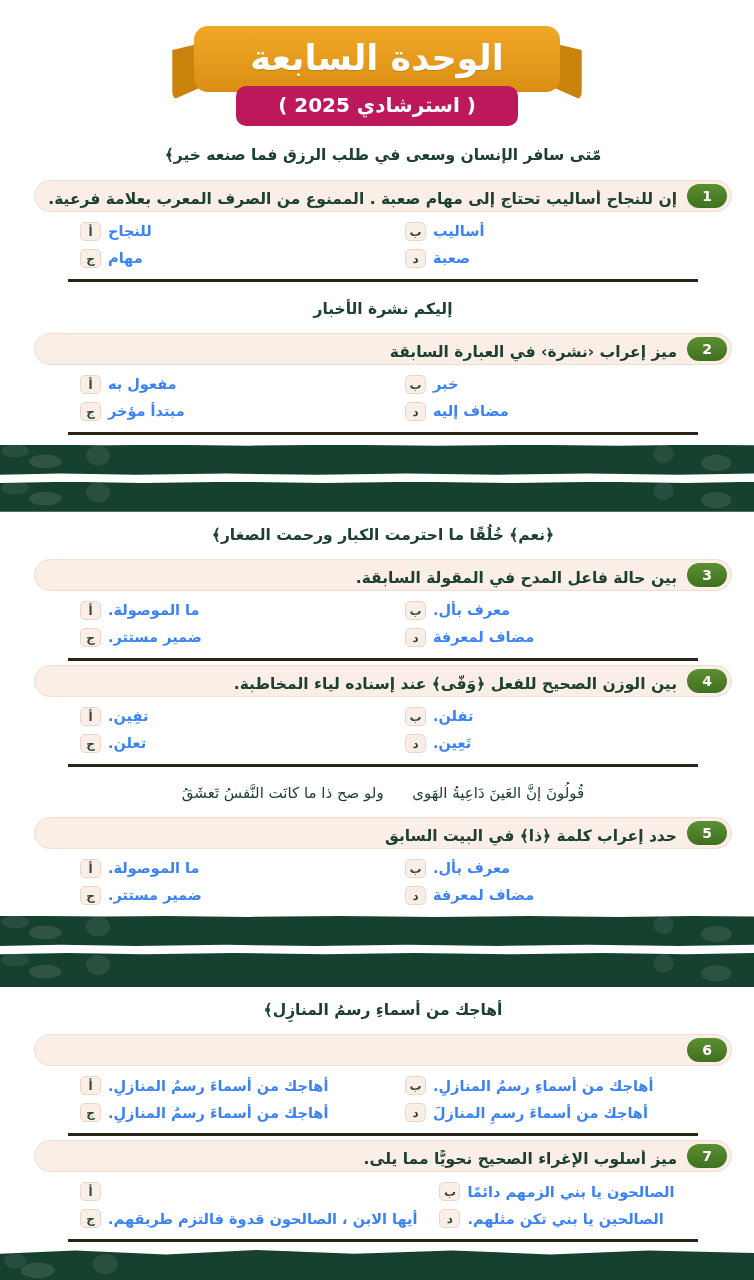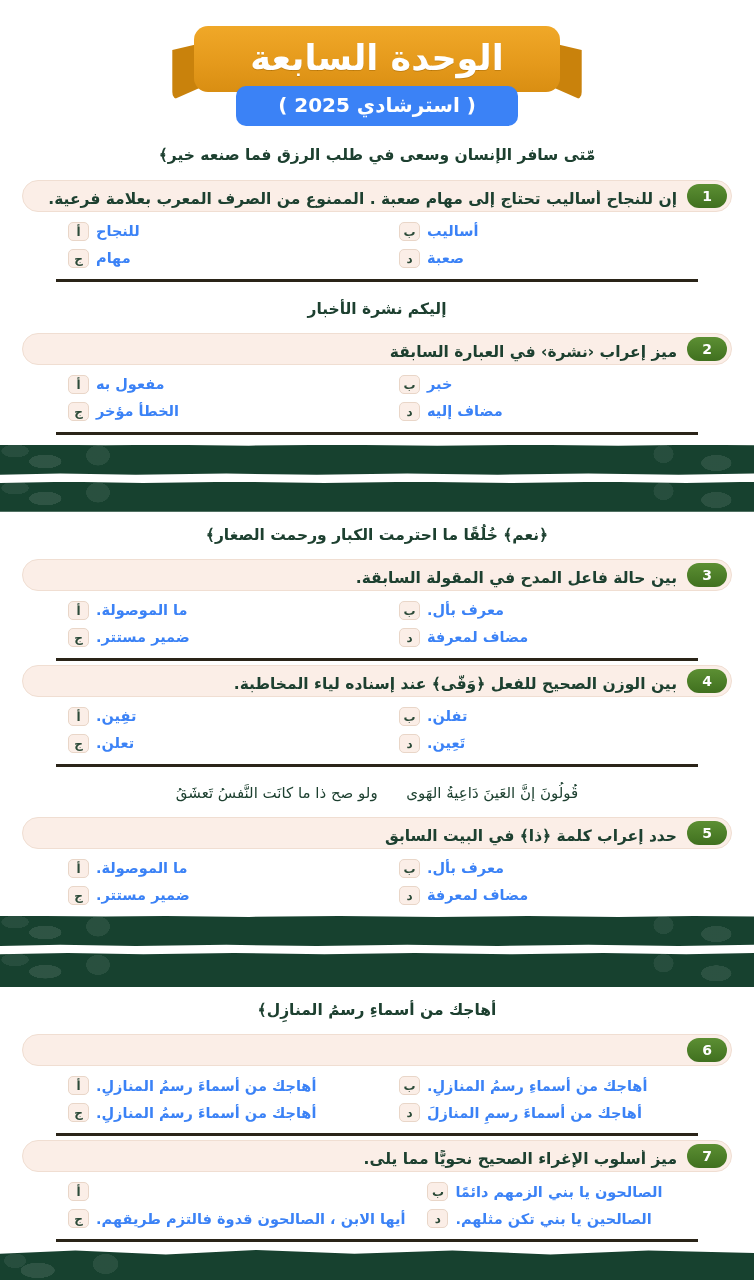--- a/index.html
+++ b/index.html
@@ -71,32 +71,32 @@
   }
   .ribbon-tail-left {
     left: -22px;
     clip-path: polygon(100% 0, 0 14%, 0 100%, 100% 74%);
     border-radius: 8px 0 0 8px;
   }
 
   .subtitle-bar {
     position: relative;
     margin-top: -6px;
-    background: #3b82f6;
+    background: #be185d;
     color: #ffffff;
     border-radius: 10px;
     padding: 7px 42px 9px 42px;
     font-size: 20px;
     font-weight: bold;
     z-index: 4;
   }
 
   
   .section {
-    padding: 0 0 6px 0;
+    padding: 0 0 6px 12px;
     background: #ffffff;
   }
 
   .section-quote {
     text-align: center;
     font-size: 15.5px;
     font-weight: bold;
     color: #1d4030;
     padding: 12px 40px 8px 40px;
     line-height: 1.5;
@@ -326,21 +326,21 @@
         </div>
         <div class="option col-right">
           <span class="opt-text">مفعول به</span>
           <span class="opt-badge">أ</span>
         </div>
         <div class="option col-left">
           <span class="opt-text">مضاف إليه</span>
           <span class="opt-badge">د</span>
         </div>
         <div class="option col-right">
-          <span class="opt-text">الخطأ مؤخر</span>
+          <span class="opt-text">مبتدأ مؤخر</span>
           <span class="opt-badge">ج</span>
         </div>
       </div>
       <div class="opt-sep"></div>
     </div>
 
   </div>
 
   <div class="band torn-bottom"></div>
   <div class="band-gap"></div>

